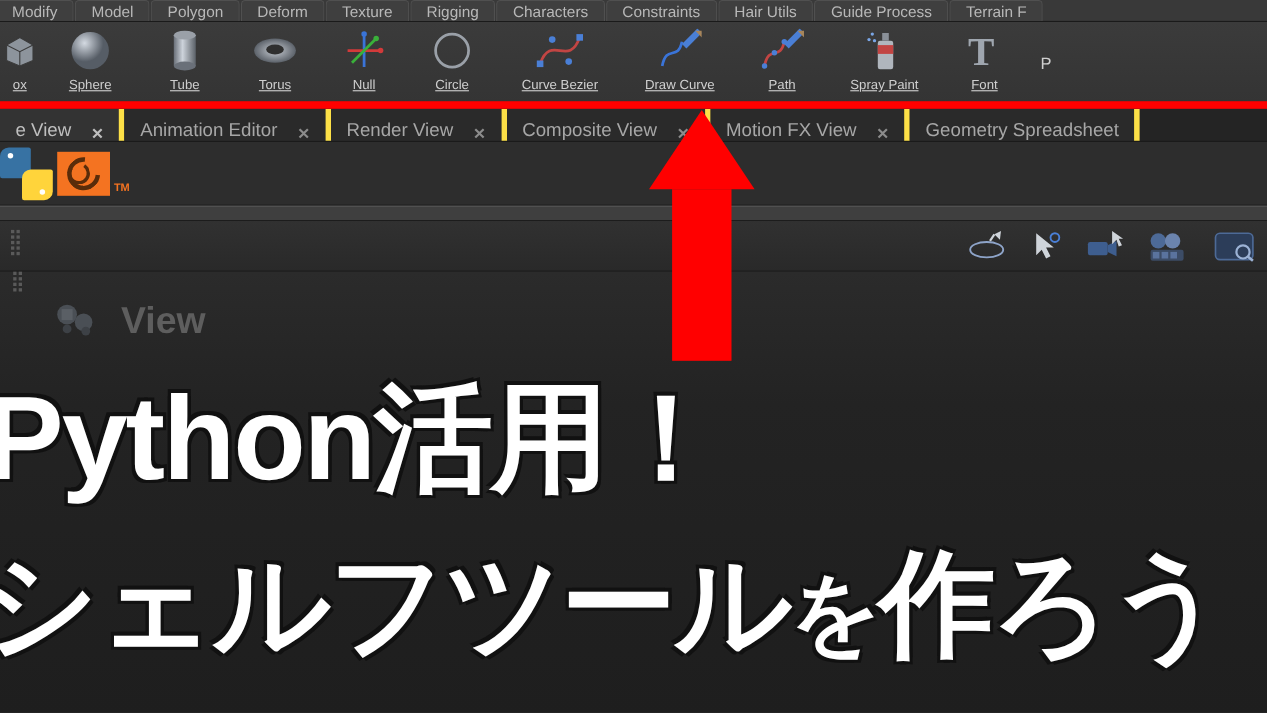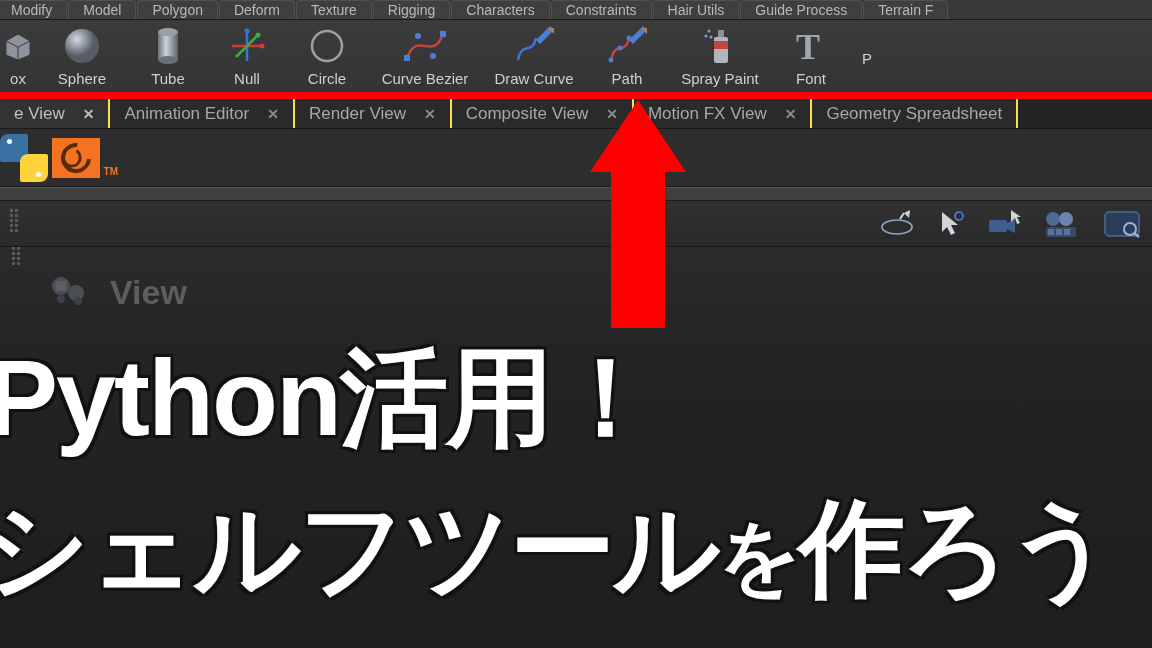--- a/index.html
+++ b/index.html
@@ -49,24 +49,25 @@
   }
   .shelf-tool .ic {
     width: 44px;
     height: 44px;
     display: flex;
     align-items: center;
     justify-content: center;
     flex-shrink: 0;
   }
   .shelf-tool .lbl {
-    font-size: 15px;
+    font-size: 12px;
     color: #cfcfcf;
     margin-top: 2px;
     white-space: nowrap;
+    text-decoration: underline;
   }
   .shelf-edge-right {
     width: 34px;
     display:flex;align-items:center;justify-content:center;height:68px;
     color:#cfcfcf;font-size:15px;
   }
 
   
   .red-line { height: 7px; background: #ff0000; }
 
@@ -74,24 +75,24 @@
   .tabs {
     display: flex;
     height: 30px;
     background: #242424;
     align-items: center;
     overflow: hidden;
     border-bottom: 1px solid #191919;
   }
   .tab {
     display: flex;
-    align-items: center;
+    align-items: flex-end;
     padding: 0 14px;
     height: 30px;
-    border-right: 2px solid #fde047;
+    border-right: 5px solid #fde047;
     color: #a7a7a7;
     font-size: 17px;
     background: #2a2a2a;
     white-space: nowrap;
   }
   .tab.active { background: #333333; color: #bfbfbf; }
   .tab .x {
     margin-left: 18px;
     font-weight: bold;
     color: #8c8c8c;
@@ -287,20 +288,35 @@
               <stop offset="1" stop-color="#5b6168"></stop>
             </linearGradient>
           </defs>
           <rect x="7" y="6" width="20" height="28" fill="url(#gt)"></rect>
           <ellipse cx="17" cy="6" rx="10" ry="4" fill="#9aa0a8"></ellipse>
           <ellipse cx="17" cy="34" rx="10" ry="4" fill="#6a7079"></ellipse>
         </svg>
     </div>
     <span class="lbl">Tube</span>
   </div>
+  <div class="shelf-tool" style="width:84px">
+    <div class="ic">
+      <svg width="42" height="30">
+          <defs>
+            <radialGradient id="gto">
+              <stop offset="0" stop-color="#c8cdd4"></stop>
+              <stop offset="1" stop-color="#5c626a"></stop>
+            </radialGradient>
+          </defs>
+          <ellipse cx="21" cy="15" rx="19" ry="11" fill="url(#gto)"></ellipse>
+          <ellipse cx="21" cy="14" rx="8" ry="4.5" fill="#2f2f2f"></ellipse>
+        </svg>
+    </div>
+    <span class="lbl">Torus</span>
+  </div>
   <div class="shelf-tool" style="width:78px">
     <div class="ic">
       <svg width="38" height="38">
           <line x1="19" y1="4" x2="19" y2="34" stroke="#3a74d8" stroke-width="2.5"></line>
           <line x1="4" y1="19" x2="34" y2="19" stroke="#d23a3a" stroke-width="2.5"></line>
           <line x1="8" y1="30" x2="30" y2="8" stroke="#3ab03a" stroke-width="2.5"></line>
           <circle cx="19" cy="4" r="2.5" fill="#3a74d8"></circle>
           <circle cx="34" cy="19" r="2.5" fill="#d23a3a"></circle>
           <circle cx="30" cy="8" r="2.5" fill="#3ab03a"></circle>
         </svg>

